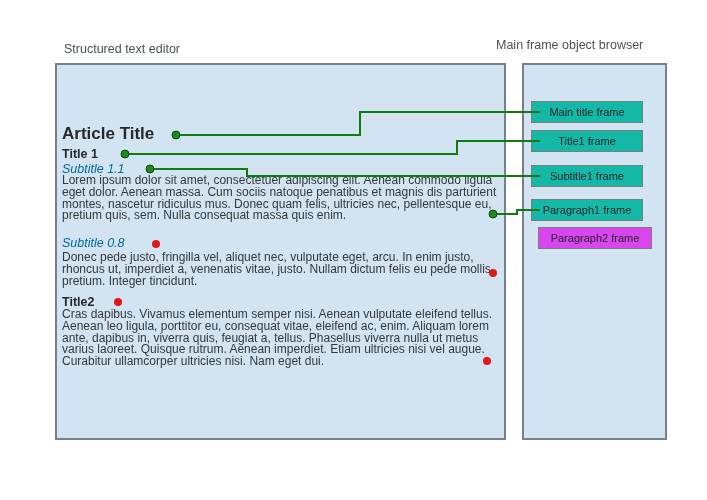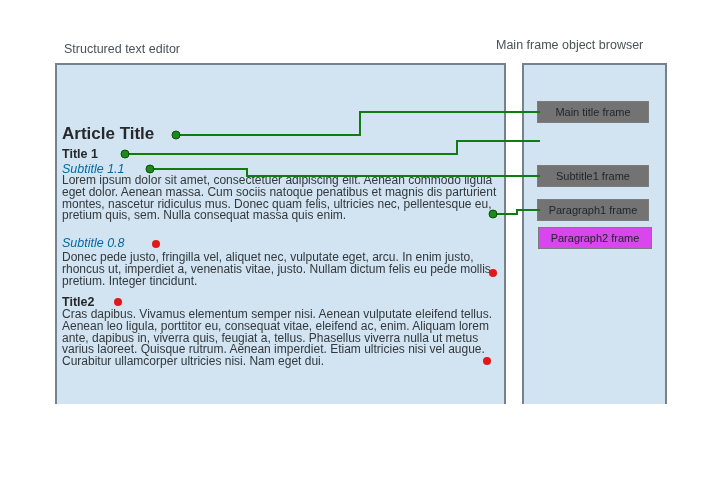--- a/index.html
+++ b/index.html
@@ -1,20 +1,20 @@
 <!DOCTYPE html>
 <html><head>
 <meta charset="utf-8">
 <style>
   * { margin: 0; padding: 0; box-sizing: border-box; }
   body { background: #ffffff; }
   .canvas {
     position: relative;
     width: 707px;
-    height: 404px;
+    height: 500px;
     background: #ffffff;
     font-family: "Liberation Sans", sans-serif;
     overflow: hidden;
     border-radius: 28px;
   }
   .panel-label {
     position: absolute;
     font-size: 12.5px;
     color: #4c5156;
     white-space: nowrap;
@@ -45,25 +45,25 @@
     font-size: 12px;
     line-height: 11.8px;
     color: #33383c;
     white-space: normal;
   }
   .b-para1 { top: 110px; }
   .b-para2 { top: 187px; }
   .b-para3 { top: 244px; }
   .frame-box {
     position: absolute;
-    left: 13px;
+    left: 7px;
     width: 112px;
     height: 22px;
     border: 1px solid #7c7c7c;
-    background: #737373;
+    background: #14b8a6;
     font-size: 11px;
     color: #22262a;
     text-align: center;
     line-height: 20px;
     white-space: nowrap;
     overflow: hidden;
   }
   .fb-1 { top: 36px; }
   .fb-2 { top: 65px; }
   .fb-3 { top: 100px; }
@@ -91,20 +91,21 @@
     <div class="tblock subtitle-block b-sub11">Subtitle 1.1</div>
     <div class="para b-para1">Lorem ipsum dolor sit amet, consectetuer adipiscing elit. Aenean commodo ligula eget dolor. Aenean massa. Cum sociis natoque penatibus et magnis dis parturient montes, nascetur ridiculus mus. Donec quam felis, ultricies nec, pellentesque eu, pretium quis, sem. Nulla consequat massa quis enim.</div>
     <div class="tblock subtitle-block b-sub12">Subtitle 0.8</div>
     <div class="para b-para2">Donec pede justo, fringilla vel, aliquet nec, vulputate eget, arcu. In enim justo, rhoncus ut, imperdiet a, venenatis vitae, justo. Nullam dictum felis eu pede mollis pretium. Integer tincidunt.</div>
     <div class="tblock title-block b-title2">Title2</div>
     <div class="para b-para3">Cras dapibus. Vivamus elementum semper nisi. Aenean vulputate eleifend tellus. Aenean leo ligula, porttitor eu, consequat vitae, eleifend ac, enim. Aliquam lorem ante, dapibus in, viverra quis, feugiat a, tellus. Phasellus viverra nulla ut metus varius laoreet. Quisque rutrum. Aenean imperdiet. Etiam ultricies nisi vel augue. Curabitur ullamcorper ultricies nisi. Nam eget dui.</div>
   </div>
 
   <div class="panel browser-panel">
     <div class="frame-box fb-1">Main title frame</div>
+    <div class="frame-box fb-2">Title1 frame</div>
     <div class="frame-box fb-3">Subtitle1 frame</div>
     <div class="frame-box fb-4">Paragraph1 frame</div>
     <div class="frame-box fb-5">Paragraph2 frame</div>
   </div>
 
   <svg class="overlay" viewBox="0 0 707 500" xmlns="http://www.w3.org/2000/svg">
       <polyline points="176,135 360,135 360,112 540,112" fill="none" stroke="#0f7c0f" stroke-width="2"></polyline>
       <polyline points="125,154 457,154 457,141 540,141" fill="none" stroke="#0f7c0f" stroke-width="2"></polyline>
       <polyline points="150,169 247,169 247,176 540,176" fill="none" stroke="#0f7c0f" stroke-width="2"></polyline>
       <polyline points="493,214 517,214 517,210 540,210" fill="none" stroke="#0f7c0f" stroke-width="2"></polyline>

